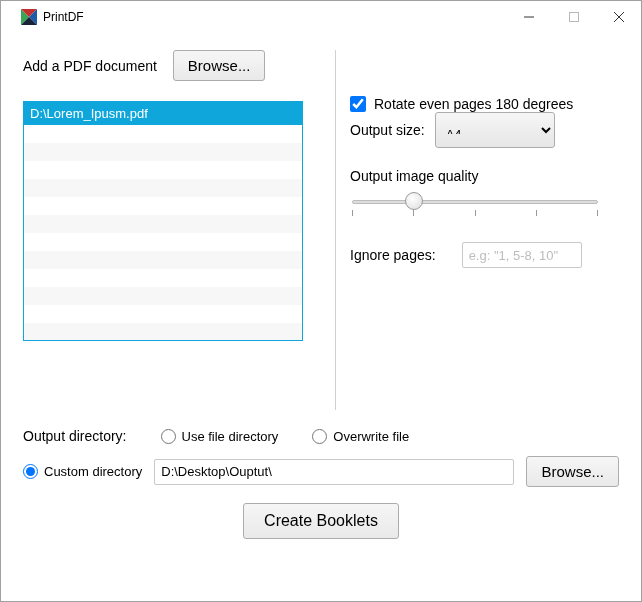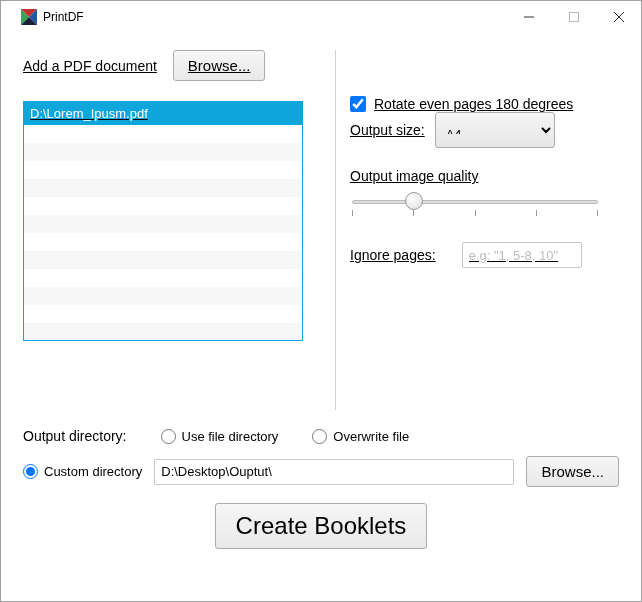--- a/index.html
+++ b/index.html
@@ -46,21 +46,20 @@
 
   .content {
     flex: 1;
     padding: 18px 22px 16px 22px;
     display: flex;
     flex-direction: column;
   }
   .top-area {
     display: flex;
     gap: 0;
-    text-decoration: underline;
   }
   .left-panel {
     width: 298px;
     display: flex;
     flex-direction: column;
   }
   .divider {
     border-left: 1px solid #d0d0d0;
     margin: 0 14px 0 14px;
     height: 360px;
@@ -176,21 +175,21 @@
   }
   .radio-wrap { display:flex; align-items:center; gap:6px; }
   input[type=radio] { width:15px; height:15px; margin:0; }
   .output-row2 {
     display:flex; align-items:center; gap: 12px;
     margin-bottom: 16px;
   }
   .dir-input { flex:1; width: auto; }
   .create-row { display:flex; justify-content:center; }
   .btn-big {
-    font-size: 24px;
+    font-size: 16px;
     padding: 8px 20px;
   }
 </style>
 </head>
 <body>
 
 <div class="window">
 
   <div class="titlebar">
     <div class="titlebar-left">

